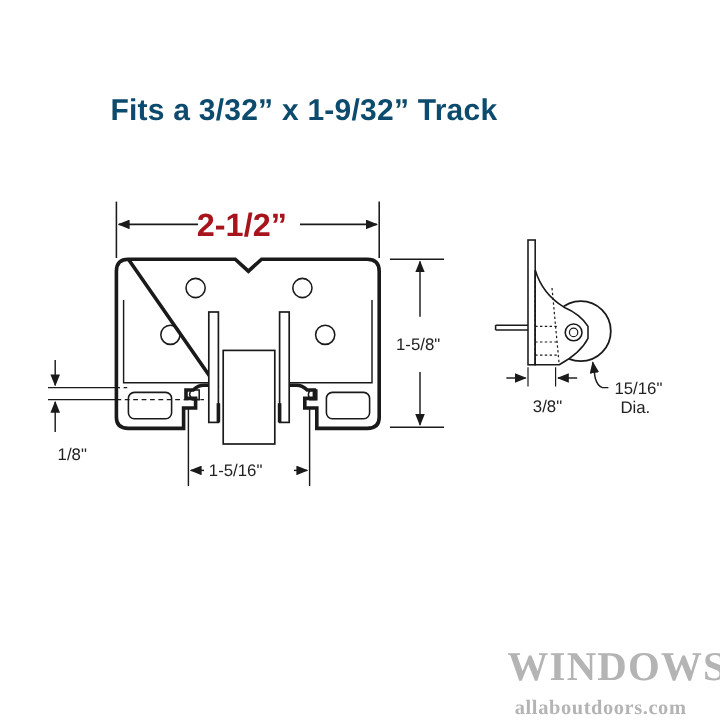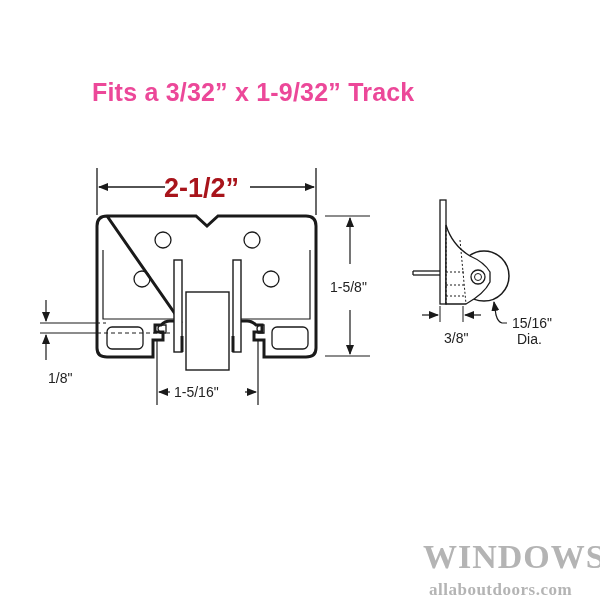--- a/index.html
+++ b/index.html
@@ -1,17 +1,17 @@
 <!DOCTYPE html>
 <html><head>
 <meta charset="utf-8">
 <style>
   html, body { margin:0; padding:0; background:#ffffff; }
   body { width:600px; height:600px; position:relative; overflow:hidden; font-family:"Liberation Sans", sans-serif; }
-  .title { position:absolute; left:92px; top:78px; font-size:25px; font-weight:bold; color:#ec4899; letter-spacing:0.2px; white-space:nowrap; }
+  .title { position:absolute; left:92px; top:78px; font-size:25px; font-weight:bold; color:#0c4a6e; letter-spacing:0.2px; white-space:nowrap; }
   svg { position:absolute; left:0; top:0; }
   .wm1 { position:absolute; left:423px; top:538px; font-family:"Liberation Serif", serif; font-size:34px; font-weight:bold; color:#b4b4b4; letter-spacing:1px; }
   .wm2 { position:absolute; left:429px; top:580px; font-family:"Liberation Serif", serif; font-size:17px; font-weight:bold; color:#b4b4b4; letter-spacing:0.5px; }
   .dim { font-family:"Liberation Sans", sans-serif; font-size:14px; fill:#222; }
   .dimred { font-family:"Liberation Sans", sans-serif; font-size:27px; font-weight:bold; fill:#a8141b; }
 </style>
 </head>
 <body>
 
 <div class="title">Fits a 3/32” x 1-9/32” Track</div>

